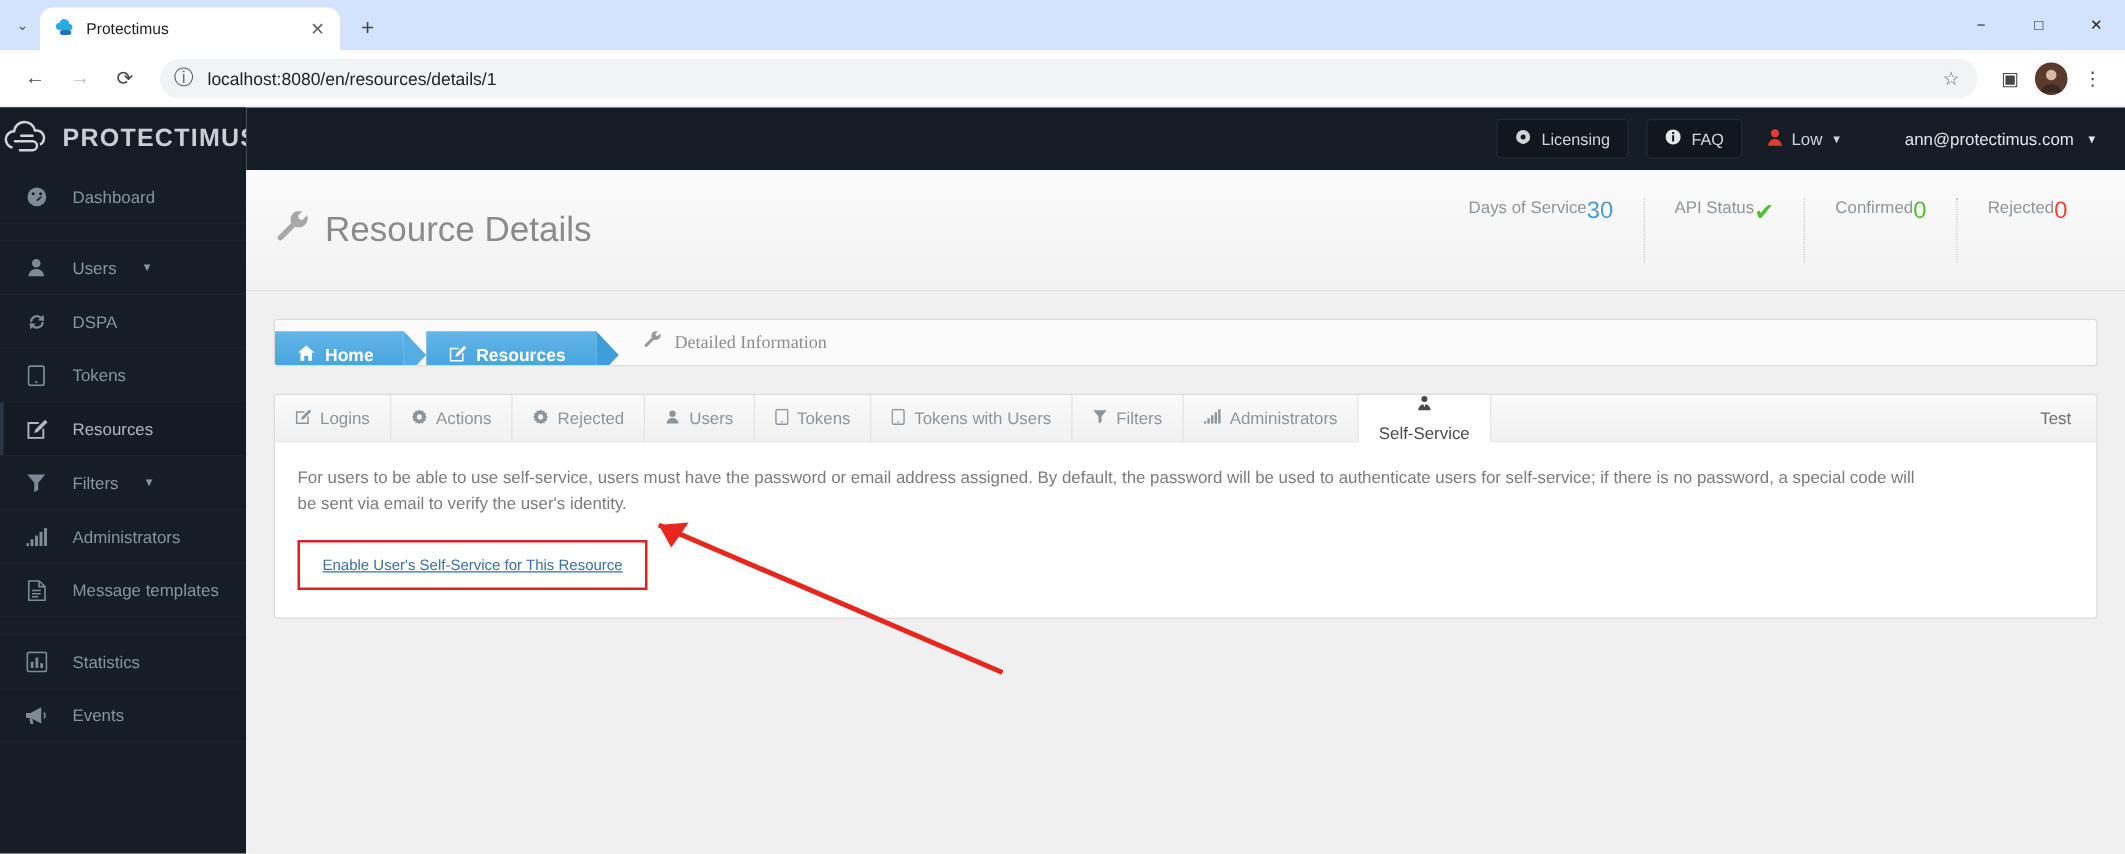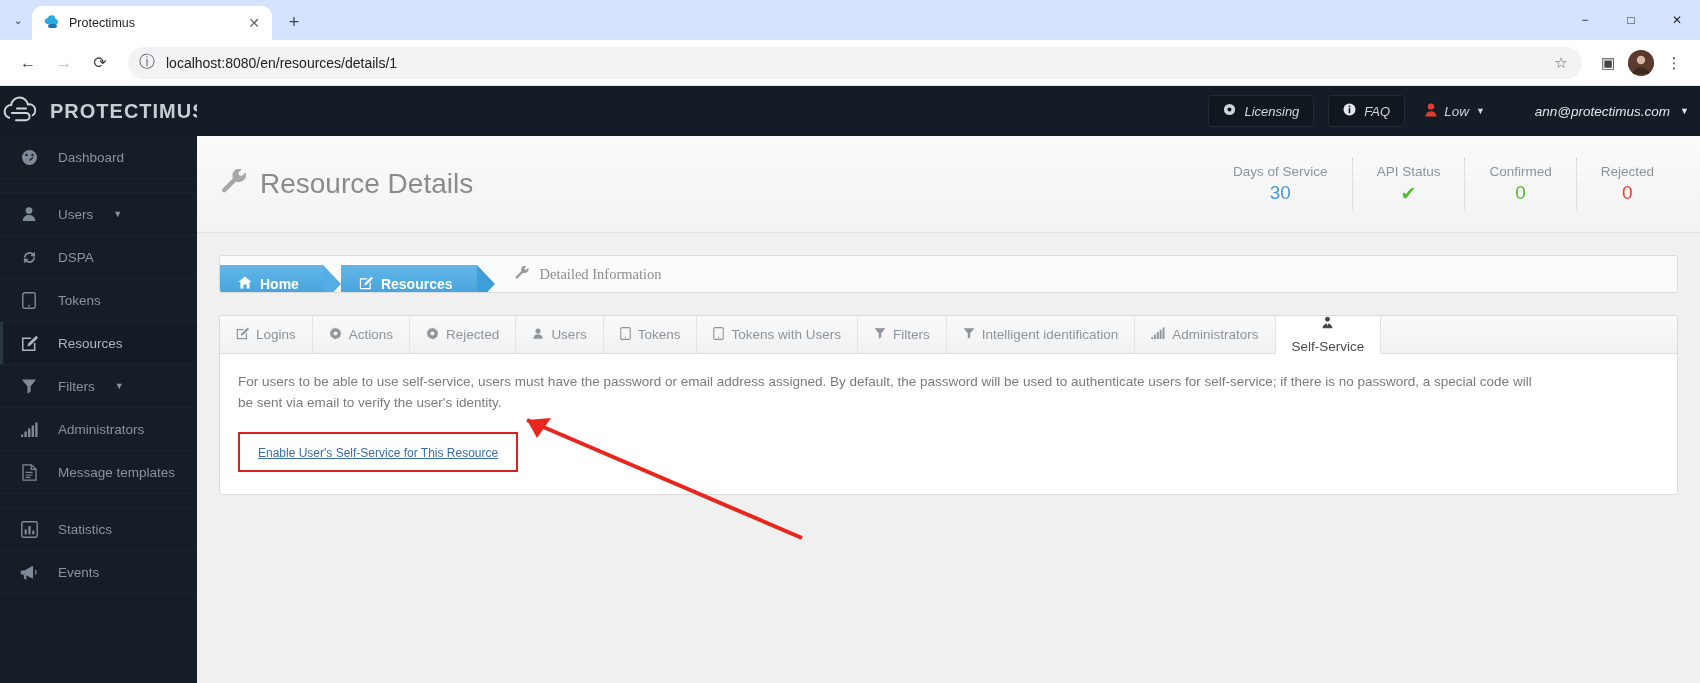--- a/index.html
+++ b/index.html
@@ -192,23 +192,22 @@
     display: flex;
     flex-direction: column;
     position: relative;
   }
   .topbar {
     height: 50px;
     background: #141c25;
     display: flex;
     align-items: center;
     justify-content: flex-end;
-    padding-right: 11px;
+    padding-right: 22px;
     gap: 14px;
-    font-style: italic;
   }
   .pill-btn {
     background: #10171f;
     border: 1px solid #222c37;
     border-radius: 4px;
     color: #d2d7dc;
     font-size: 13px;
     padding: 7px 14px;
     display: flex;
     align-items: center;
@@ -237,22 +236,22 @@
     justify-content: space-between;
   }
   .page-title {
     display: flex; align-items: center; gap: 13px;
     color: #8b8b8b; font-size: 28px;
   }
   .page-title .wrench { color: #a8a8a8; font-size: 22px; }
   .stats { display: flex; align-items: stretch; height: 52px; }
   .stat {
     padding: 0 24px;
-    display: flex; flex-direction: column;
-    align-items: center; justify-content: center;
+    display: flex; flex-direction: row;
+    align-items: flex-start; justify-content: center;
     border-left: 1px dotted #c9c9c9;
     min-width: 100px;
   }
   .stat:first-child { border-left: none; }
   .stat-label { color: #8d9499; font-size: 13.5px; margin-bottom: 3px; }
   .stat-value { font-size: 19px; font-weight: 400; }
   .v-blue { color: #4a9bd4; }
   .v-green { color: #4fbf2f; }
   .v-red { color: #ef4136; }
 
@@ -710,28 +709,20 @@
 
           <div class="tab-item">
             <span class="ticon">
               <svg width="12" height="12" viewBox="0 0 16 16">
                   <path d="M0.8 1.6h14.4L9.6 8.2v5.6l-3.2 2V8.2z" fill="currentColor"></path>
                 </svg>
             </span>
             <span>Filters</span>
           </div>
 
-          <div class="tab-item">
-            <span class="ticon">
-              <svg width="12" height="12" viewBox="0 0 16 16">
-                  <path d="M0.8 1.6h14.4L9.6 8.2v5.6l-3.2 2V8.2z" fill="currentColor"></path>
-                </svg>
-            </span>
-            <span>Intelligent identification</span>
-          </div>
 
           <div class="tab-item">
             <span class="ticon">
               <svg width="14" height="12" viewBox="0 0 17 15">
                   <rect x="0" y="12.5" width="2.2" height="2.5" fill="currentColor"></rect>
                   <rect x="3.4" y="9.5" width="2.4" height="5.5" fill="currentColor"></rect>
                   <rect x="7" y="6.5" width="2.4" height="8.5" fill="currentColor"></rect>
                   <rect x="10.6" y="3.5" width="2.4" height="11.5" fill="currentColor"></rect>
                   <rect x="14.2" y="0.5" width="2.4" height="14.5" fill="currentColor"></rect>
                 </svg>
@@ -742,20 +733,23 @@
           <div class="tab-item active">
             <span class="ticon">
               <svg width="13" height="13" viewBox="0 0 16 16">
                   <circle cx="8" cy="4" r="3" fill="currentColor"></circle>
                   <path d="M1.8 15c.5-3.4 2.6-5.4 5.2-5.8L8 12l1-2.8c2.6.4 4.7 2.4 5.2 5.8z" fill="currentColor"></path>
                 </svg>
             </span>
             <span>Self-Service</span>
           </div>
 
+          <div class="tabs-filler">
+            <span>Test</span>
+          </div>
         </div>
 
         <div class="panel-body">
           <p class="intro-text">For users to be able to use self-service, users must have the password or email address assigned. By default, the password will be used to authenticate users for self-service; if there is no password, a special code will be sent via email to verify the user's identity.</p>
           <div class="enable-wrap">
             <a class="enable-link" href="#">Enable User's Self-Service for This Resource</a>
           </div>
         </div>
       </div>
     </div>

